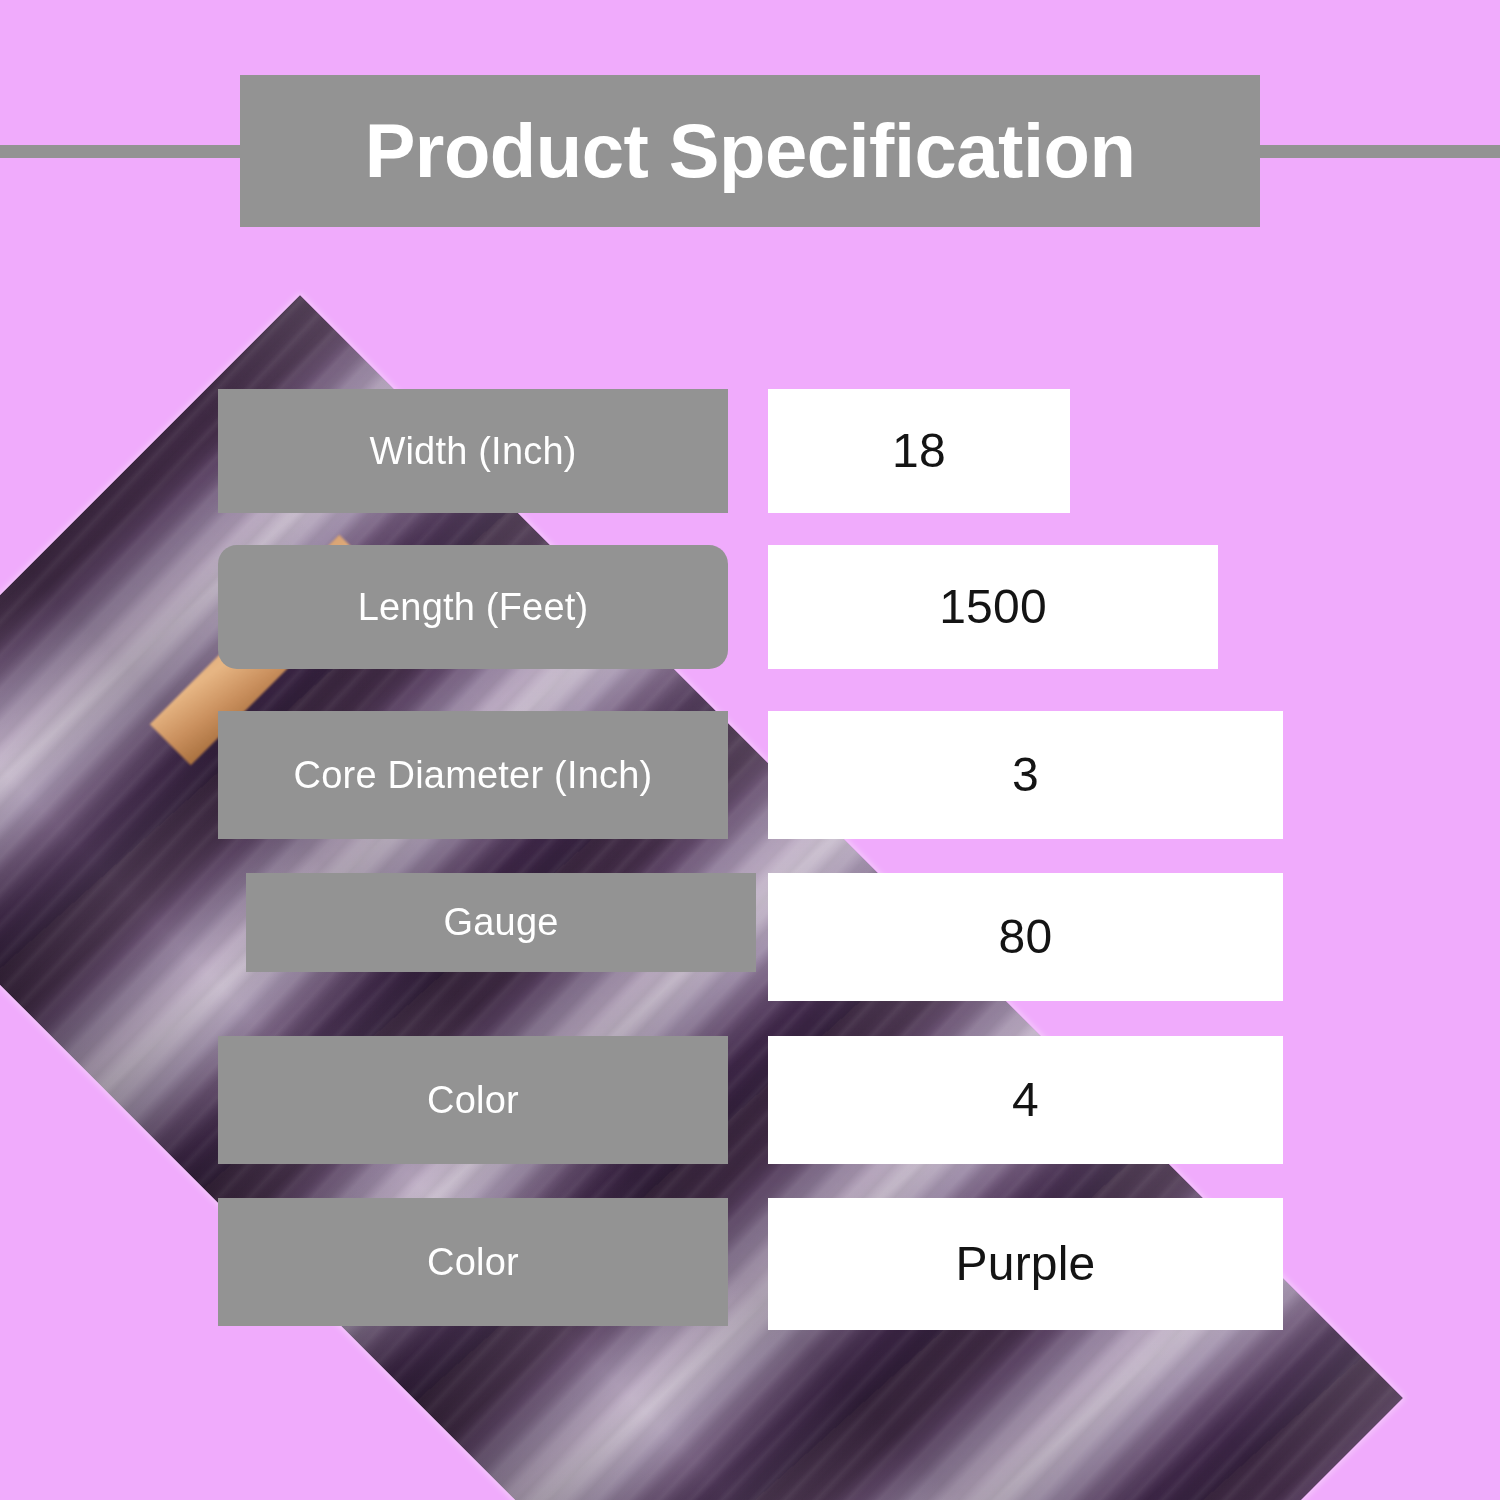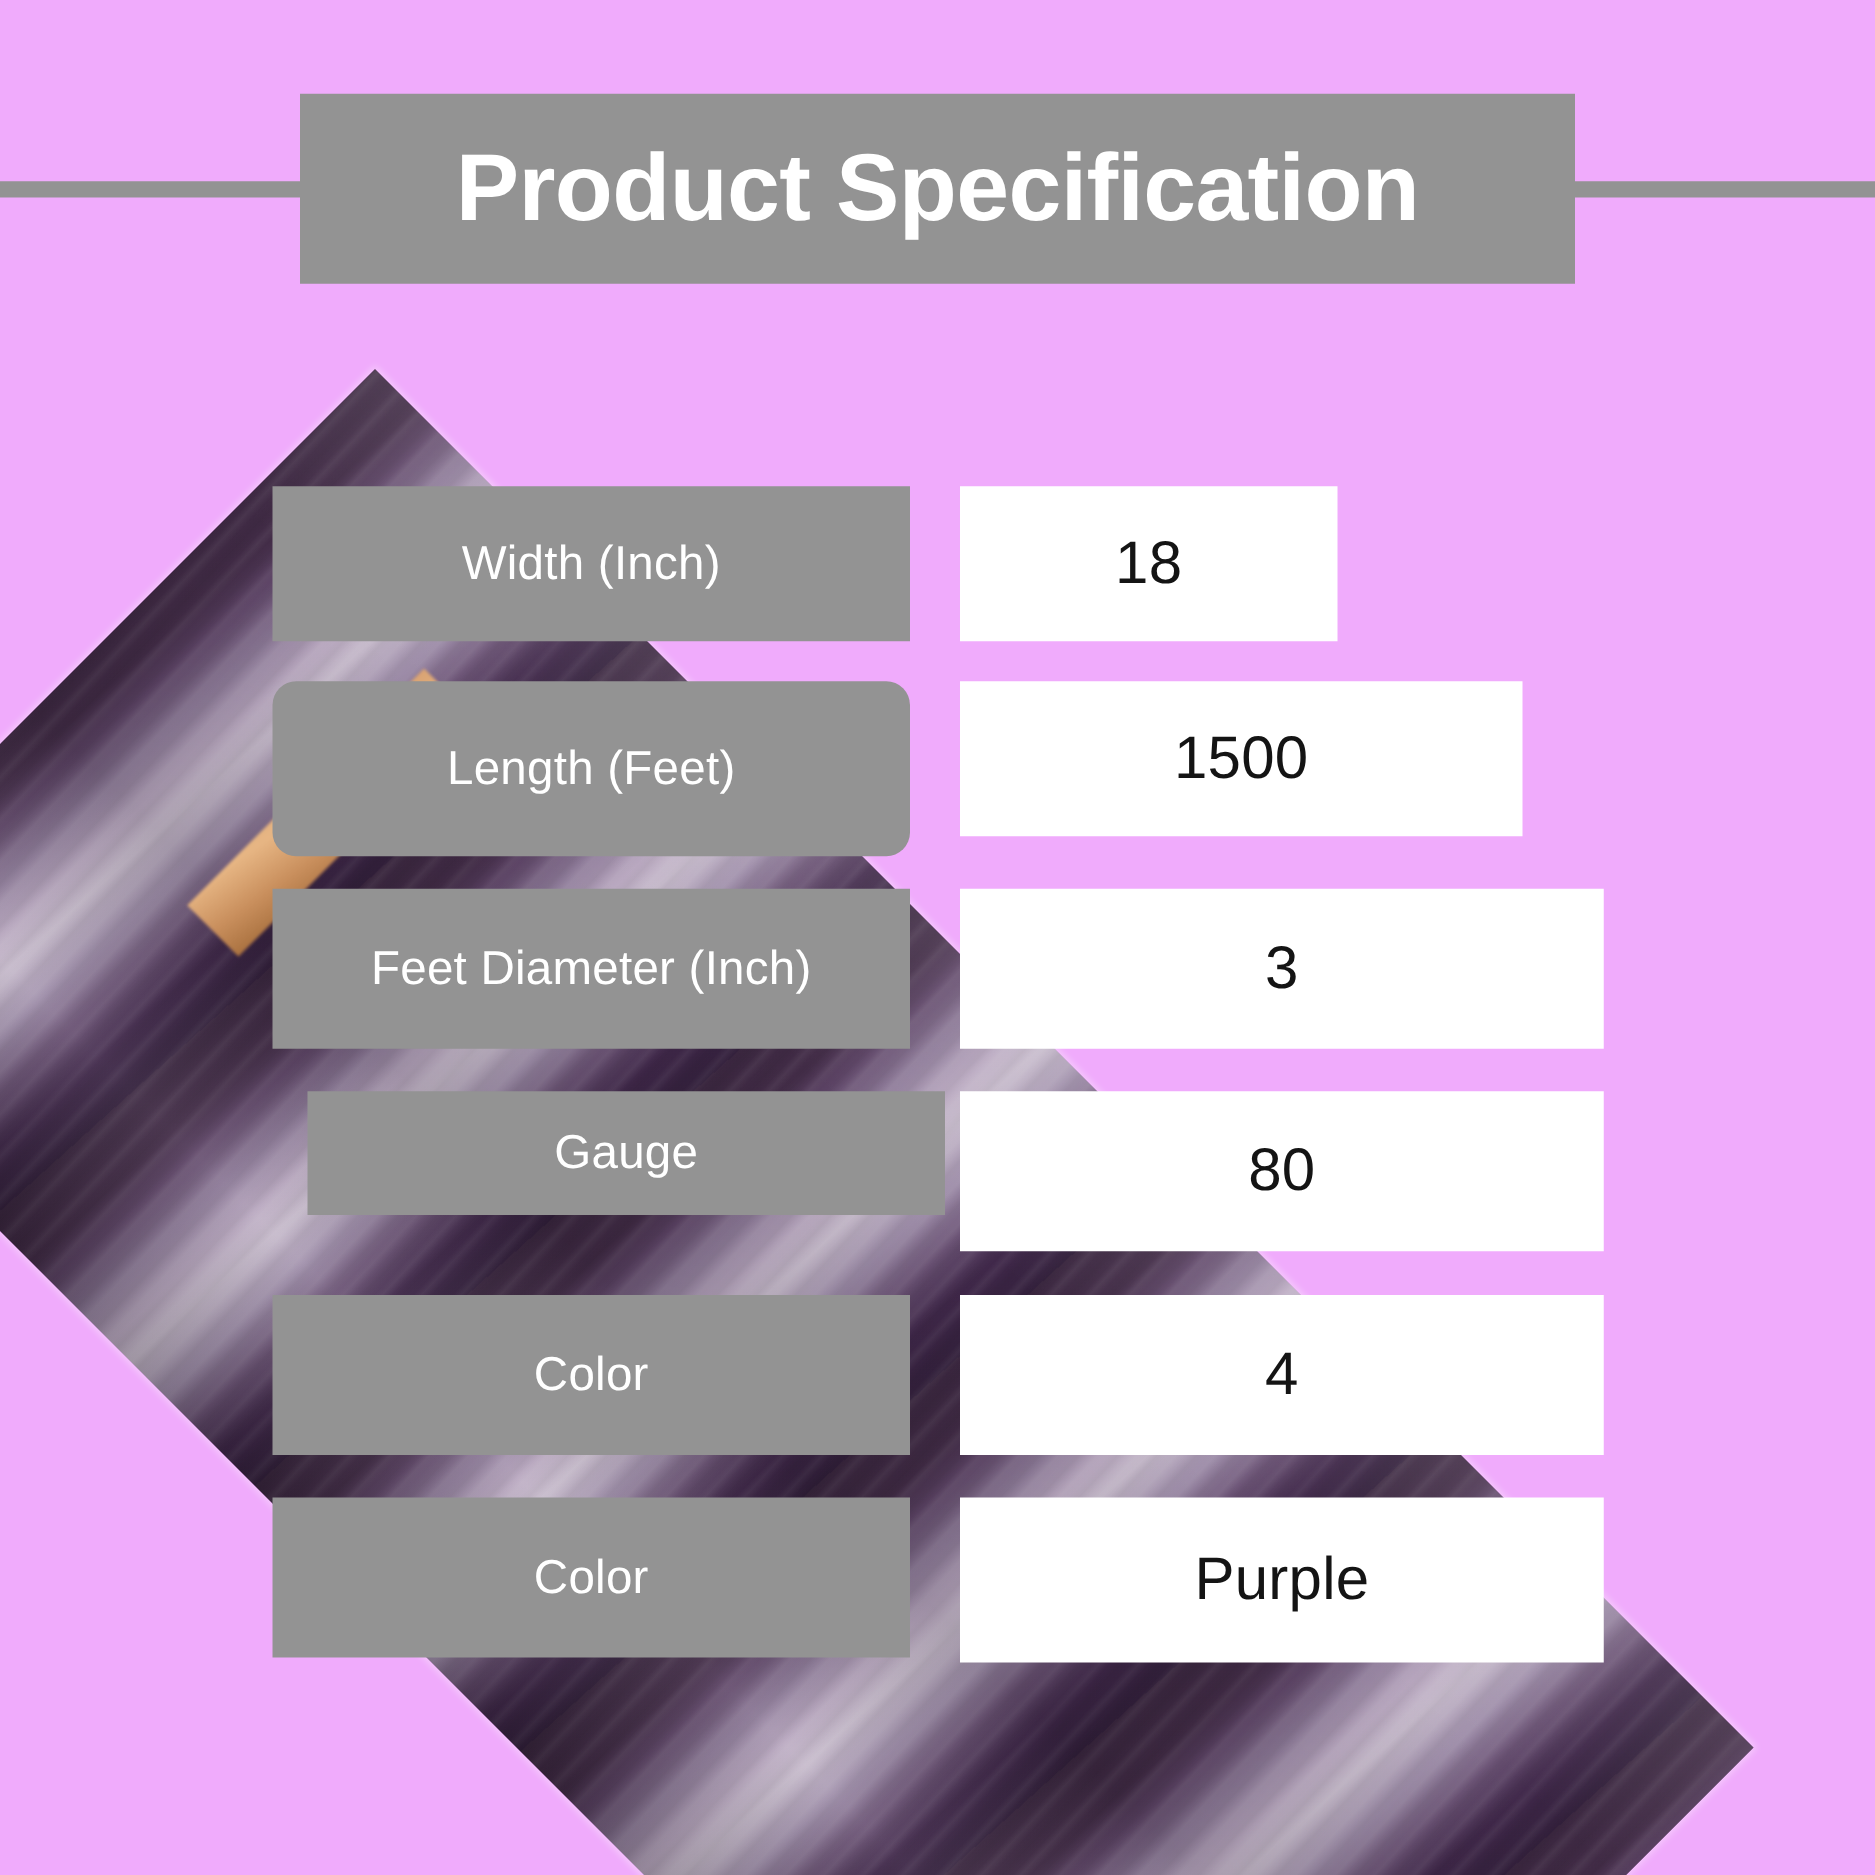--- a/index.html
+++ b/index.html
@@ -143,26 +143,26 @@
   </div>
 
   <div class="spec-table">
 
     <div class="spec-row">
       <div class="label-cell" style="top:389px;height:124px;">Width (Inch)</div>
       <div class="value-cell" style="top:389px;height:124px;width:302px;">18</div>
     </div>
 
     <div class="spec-row">
-      <div class="label-cell" style="top:545px;height:140px;border-radius:19px;">Length (Feet)</div>
+      <div class="label-cell" style="top:545px;height:124px;border-radius:19px;">Length (Feet)</div>
       <div class="value-cell" style="top:545px;height:124px;width:450px;">1500</div>
     </div>
 
     <div class="spec-row">
-      <div class="label-cell" style="top:711px;height:128px;">Feet Diameter (Inch)</div>
+      <div class="label-cell" style="top:711px;height:128px;">Core Diameter (Inch)</div>
       <div class="value-cell" style="top:711px;height:128px;width:515px;">3</div>
     </div>
 
     <div class="spec-row">
       <div class="label-cell" style="top:873px;height:99px;margin-left:28px;">Gauge</div>
       <div class="value-cell" style="top:873px;height:128px;width:515px;text-align:right;">80</div>
     </div>
 
     <div class="spec-row">
       <div class="label-cell" style="top:1036px;height:128px;">Color</div>

